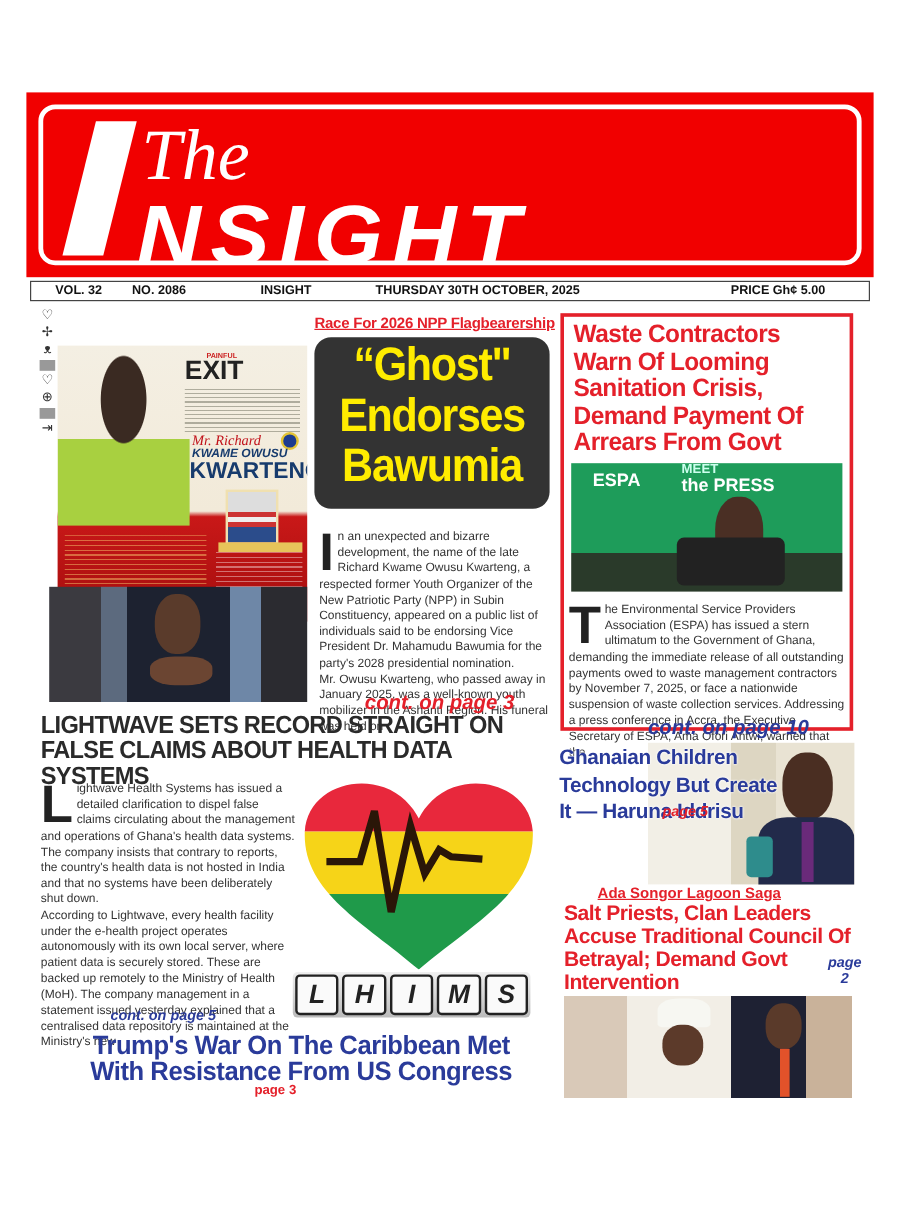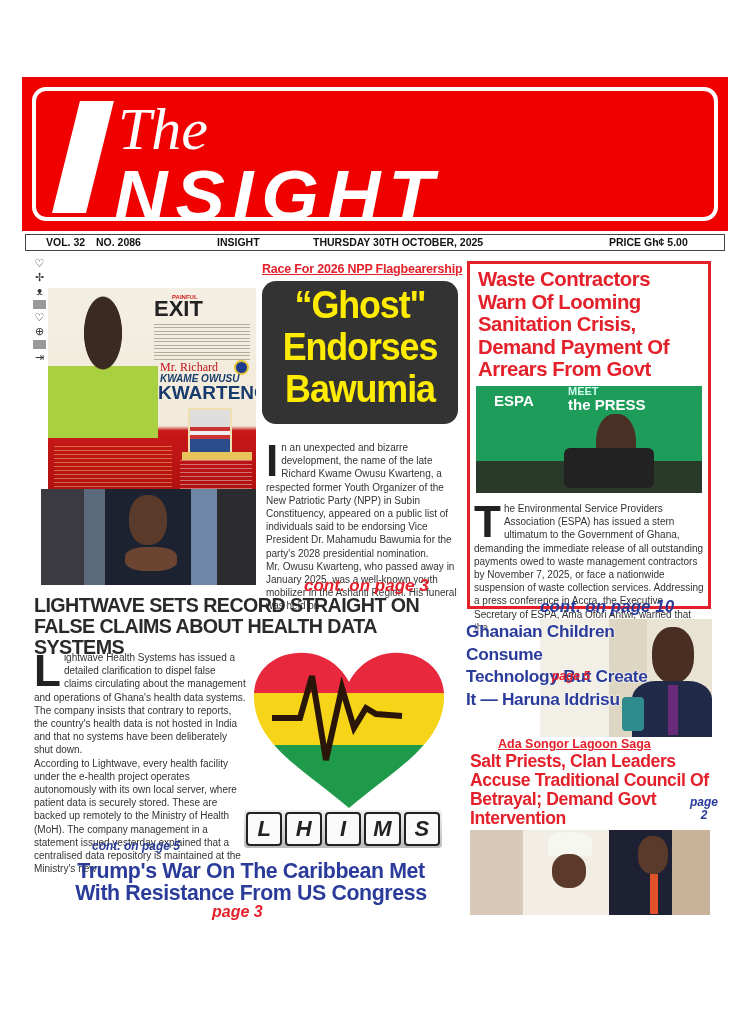--- a/index.html
+++ b/index.html
@@ -20,21 +20,21 @@
   
   .icon-col { position: absolute; left: 33px; top: 258px; width: 14px; }
   .icon-col div { width: 13px; height: 11px; margin-bottom: 3px; color: #333; font-size: 11px; line-height: 11px; text-align: center; }
 
   
   .poster { position: absolute; left: 48px; top: 256px; width: 208px; height: 230px; background: linear-gradient(180deg, #f4efe3 0%, #f2ead9 60%, #c91818 62%, #a30d0d 100%); overflow: hidden; margin-top: 32px; }
   .poster .photo-big { position: absolute; left: 0; top: 0; width: 110px; height: 150px; background: radial-gradient(ellipse at 50% 30%, #3a2a22 0 24%, transparent 25%), linear-gradient(180deg, transparent 0 52%, #a8d040 52% 100%); }
   .poster .exit { position: absolute; left: 106px; top: 6px; font-weight: bold; font-size: 22px; color: #222; }
   .poster .exit small { display: block; font-size: 6px; color: #c22; margin-left: 18px; margin-bottom: -4px; }
   .poster .tiny { position: absolute; left: 106px; top: 36px; width: 96px; height: 38px; background: repeating-linear-gradient(180deg, #776 0 1px, transparent 1px 3.5px); opacity: 0.55; }
-  .poster .mr { position: absolute; left: 112px; top: 72px; font-family: "Liberation Serif", serif; color: #c1121a; font-size: 12px; }
+  .poster .mr { position: absolute; left: 112px; top: 72px; font-family: "Liberation Serif", serif; font-style: italic; color: #c1121a; font-size: 12px; }
   .poster .kname { position: absolute; left: 112px; top: 86px; font-weight: bold; color: #173b6d; font-size: 10px; line-height: 10px; font-style: italic; }
   .poster .kname2 { position: absolute; left: 110px; top: 95px; font-weight: bold; color: #173b6d; font-size: 19px; line-height: 20px; }
   .poster .badge { position: absolute; left: 186px; top: 72px; width: 15px; height: 15px; border-radius: 50%; background: #1d3c8f; border: 2px solid #e3c334; }
   .poster .photo-small { position: absolute; left: 140px; top: 120px; width: 44px; height: 46px; background: linear-gradient(180deg, #ddd 0 40%, #c33 40% 50%, #eee 50% 60%, #c33 60% 70%, #2b4c8b 70%); border: 2px solid #f0e0b0; }
   .poster .lines-left { position: absolute; left: 6px; top: 158px; width: 118px; height: 66px; background: repeating-linear-gradient(180deg, rgba(255,220,120,0.8) 0 1px, transparent 1px 4px); opacity: 0.55; }
   .poster .lines-right { position: absolute; left: 132px; top: 172px; width: 72px; height: 54px; background: repeating-linear-gradient(180deg, rgba(255,255,255,0.8) 0 1px, transparent 1px 4px); opacity: 0.5; }
   .poster .funeral { position: absolute; left: 134px; top: 164px; width: 70px; height: 8px; background: #e7c45a; }
   .poster .bottomstrip { position: absolute; left: 6px; top: 222px; width: 118px; height: 5px; background: #fff; }
 
   
@@ -87,35 +87,35 @@
   .salt-title { position: absolute; left: 470px; top: 752px; width: 250px; color: #e4202a; font-weight: bold; font-size: 17.6px; line-height: 19px; letter-spacing: -0.4px; }
   .salt-page { position: absolute; left: 690px; top: 796px; color: #2a3b9a; font-weight: bold; font-style: italic; font-size: 12px; line-height: 13px; text-align: center; }
 
   .salt-photo { position: absolute; left: 470px; top: 830px; width: 240px; height: 85px; background: linear-gradient(90deg, #d9c9b8 0 22%, #f2eee6 22% 58%, #1e2133 58% 84%, #c9b29a 84%); overflow: hidden; }
   .salt-photo .cap { position: absolute; left: 78px; top: 2px; width: 44px; height: 24px; border-radius: 40% 40% 10% 10%; background: #f7f7f2; }
   .salt-photo .face1 { position: absolute; left: 82px; top: 24px; width: 34px; height: 34px; border-radius: 45%; background: #5c3a2a; }
   .salt-photo .face2 { position: absolute; left: 168px; top: 6px; width: 30px; height: 38px; border-radius: 45%; background: #5a3a2a; }
   .salt-photo .tie2 { position: absolute; left: 180px; top: 44px; width: 8px; height: 40px; background: #e2522a; }
 
   .trump-title { position: absolute; left: 36px; top: 860px; width: 430px; text-align: center; color: #2a3b9a; font-weight: bold; font-size: 22px; line-height: 22px; letter-spacing: -0.4px; transform: scaleX(0.97); }
-  .trump-page { position: absolute; left: 212px; top: 903px; color: #e4202a; font-weight: bold; font-style: italic; font-size: 16px; }
+  .trump-page { position: absolute; left: 212px; top: 903px; color: #e4202a; font-weight: bold; font-size: 11px; }
 </style>
 </head>
 <body>
 
 <div class="masthead">
   <div class="masthead-inner"></div>
   <div class="logo-I"></div>
   <div class="logo-the">The</div>
   <div class="logo-insight">NSIGHT</div>
 </div>
 
 <div class="infobar">
   <span style="left:20px">VOL. 32</span>
-  <span style="left:70px">NO.  2086</span>
+  <span style="left:84px">NO.  2086</span>
   <span style="left:191px">INSIGHT</span>
   <span style="left:287px">THURSDAY 30TH OCTOBER, 2025</span>
   <span style="left:583px">PRICE Gh¢ 5.00</span>
 </div>
 
 <div class="icon-col">
   <div>♡</div>
   <div>✢</div>
   <div>ᴥ</div>
   <div style="background:#999;height:9px;"></div>
@@ -202,21 +202,20 @@
 </div>
 
 <div class="children-photo">
   <div class="man-head"></div>
   <div class="man-suit"></div>
   <div class="tie"></div>
   <div class="mic"></div>
 </div>
 <div class="children-title">
   <div>Ghanaian Children</div>
-  <div>Consume</div>
   <div>Technology But Create</div>
   <div>It — Haruna Iddrisu</div>
 </div>
 <div class="children-page">page 5</div>
 
 <div class="ada">Ada Songor Lagoon Saga</div>
 <div class="salt-title">Salt Priests, Clan Leaders Accuse Traditional Council Of Betrayal; Demand Govt Intervention</div>
 <div class="salt-page">
   <div>page</div>
   <div>2</div>

